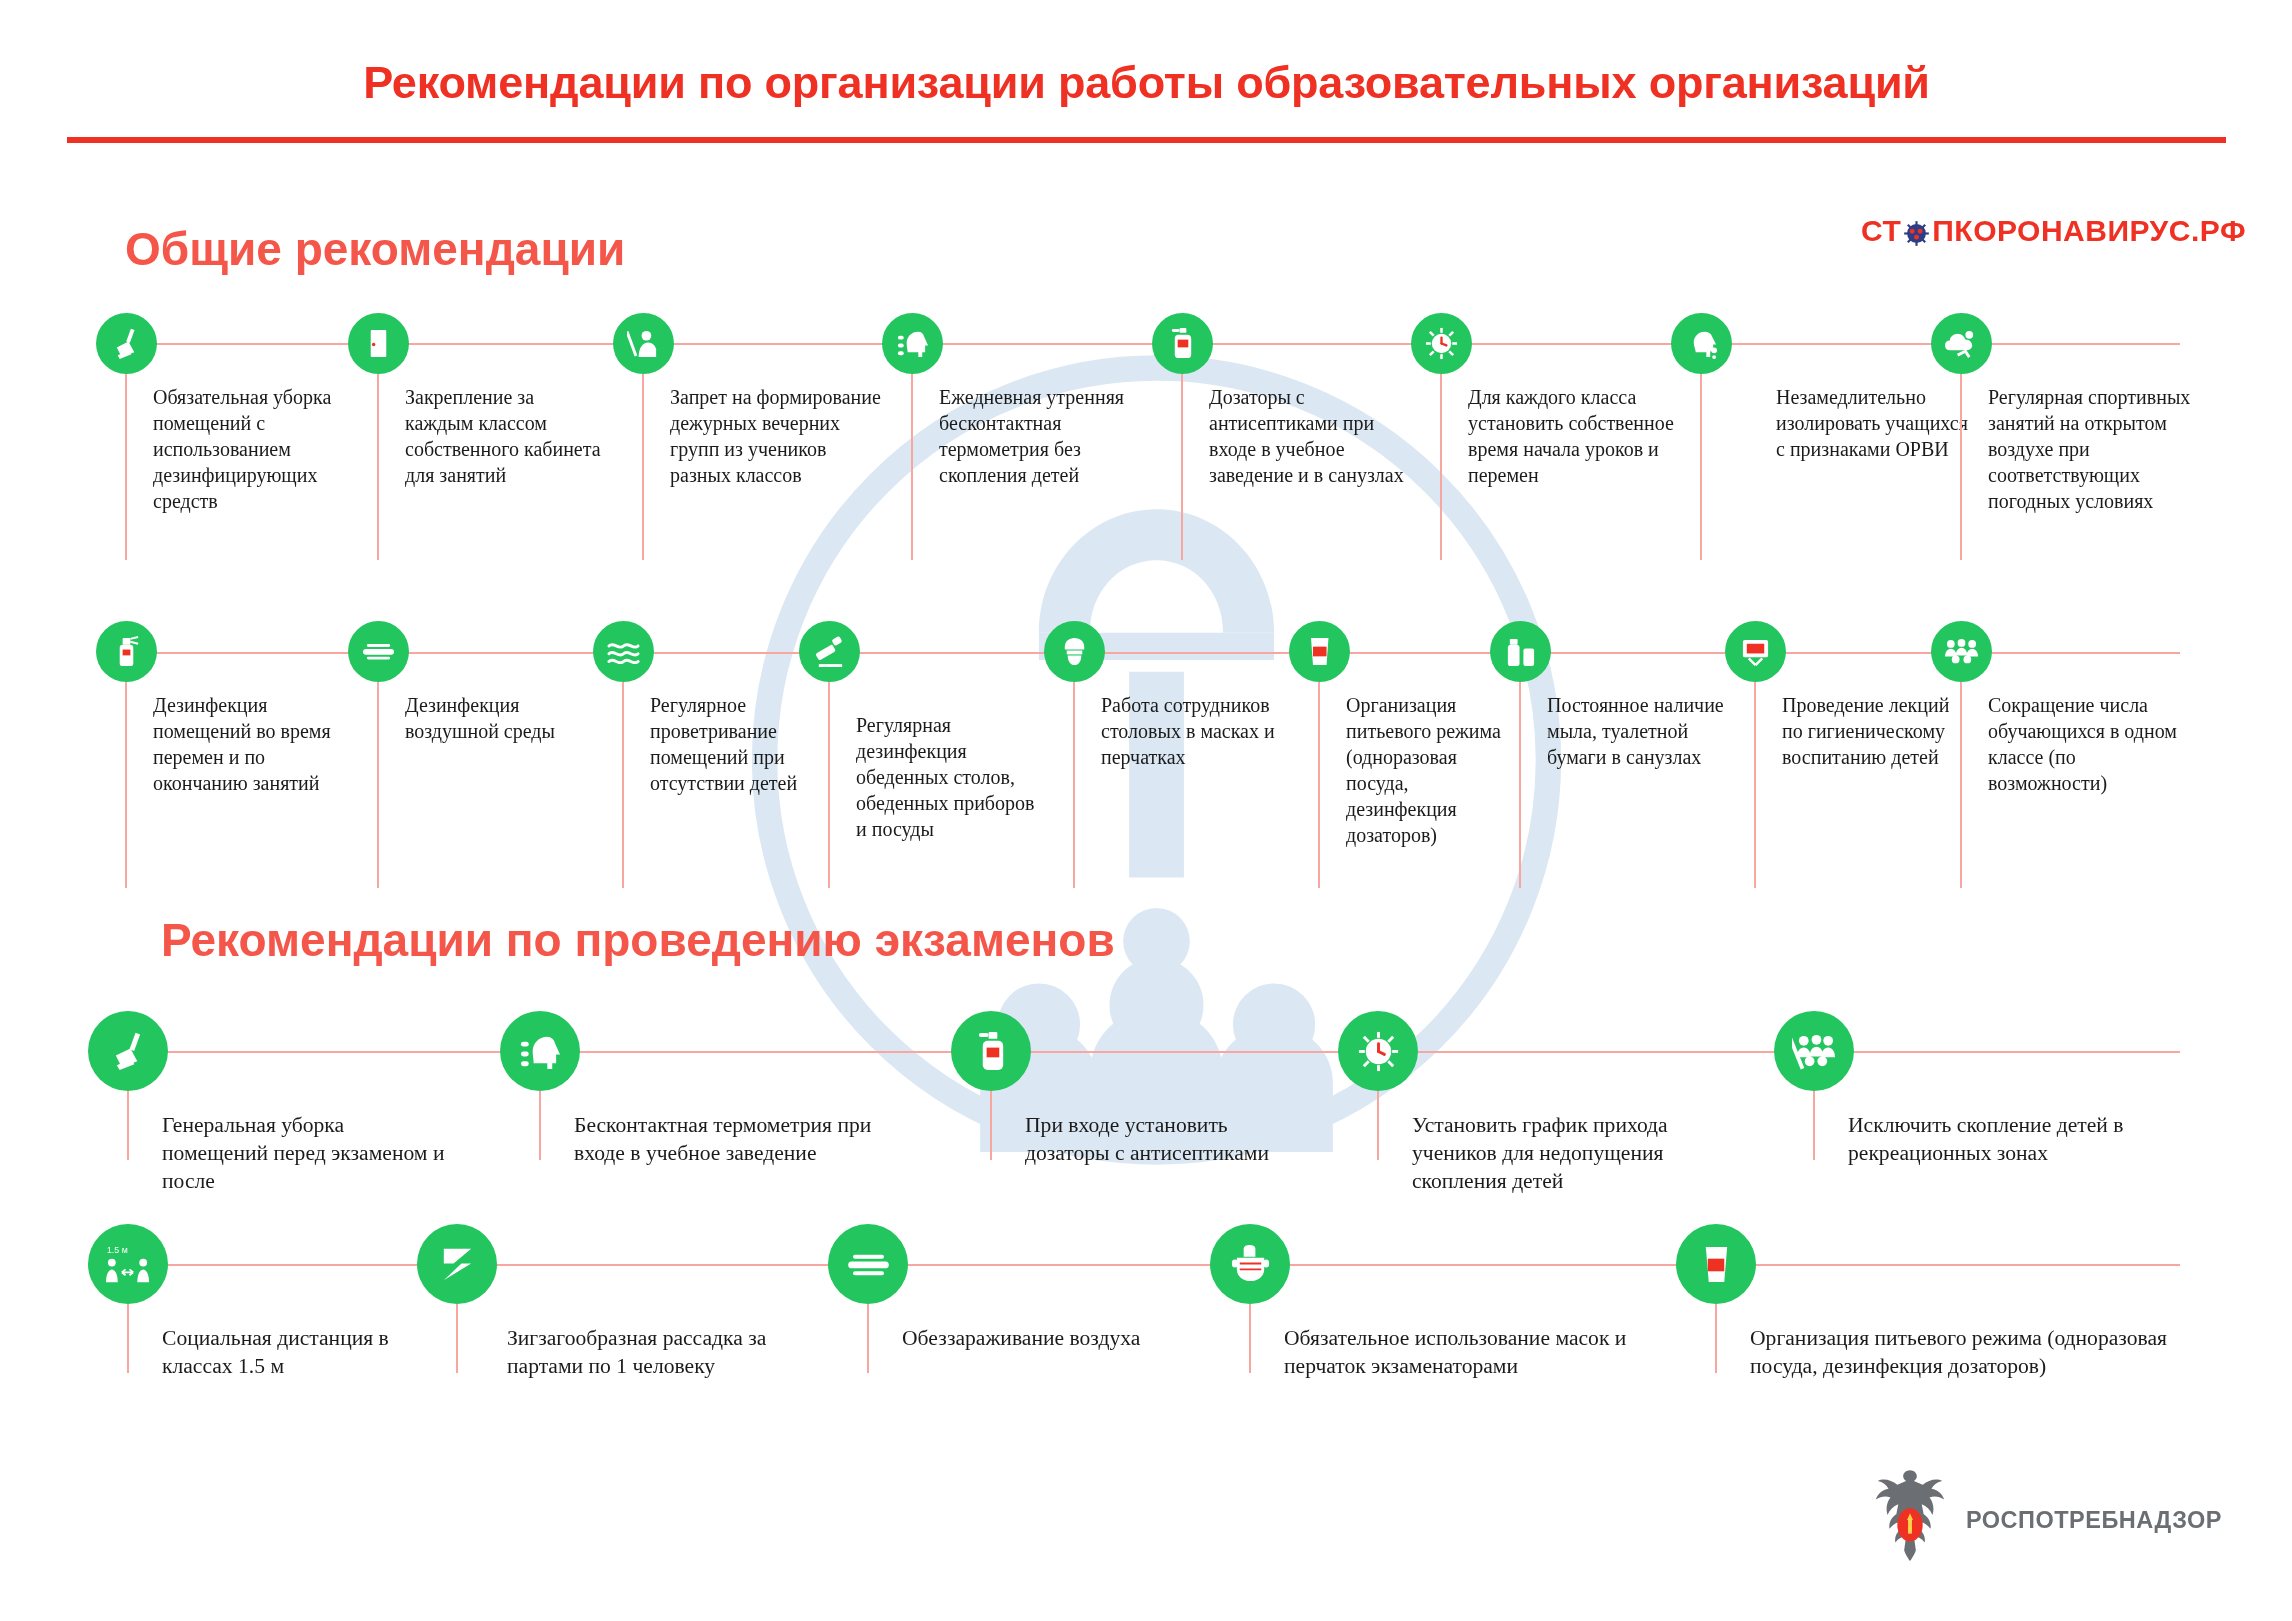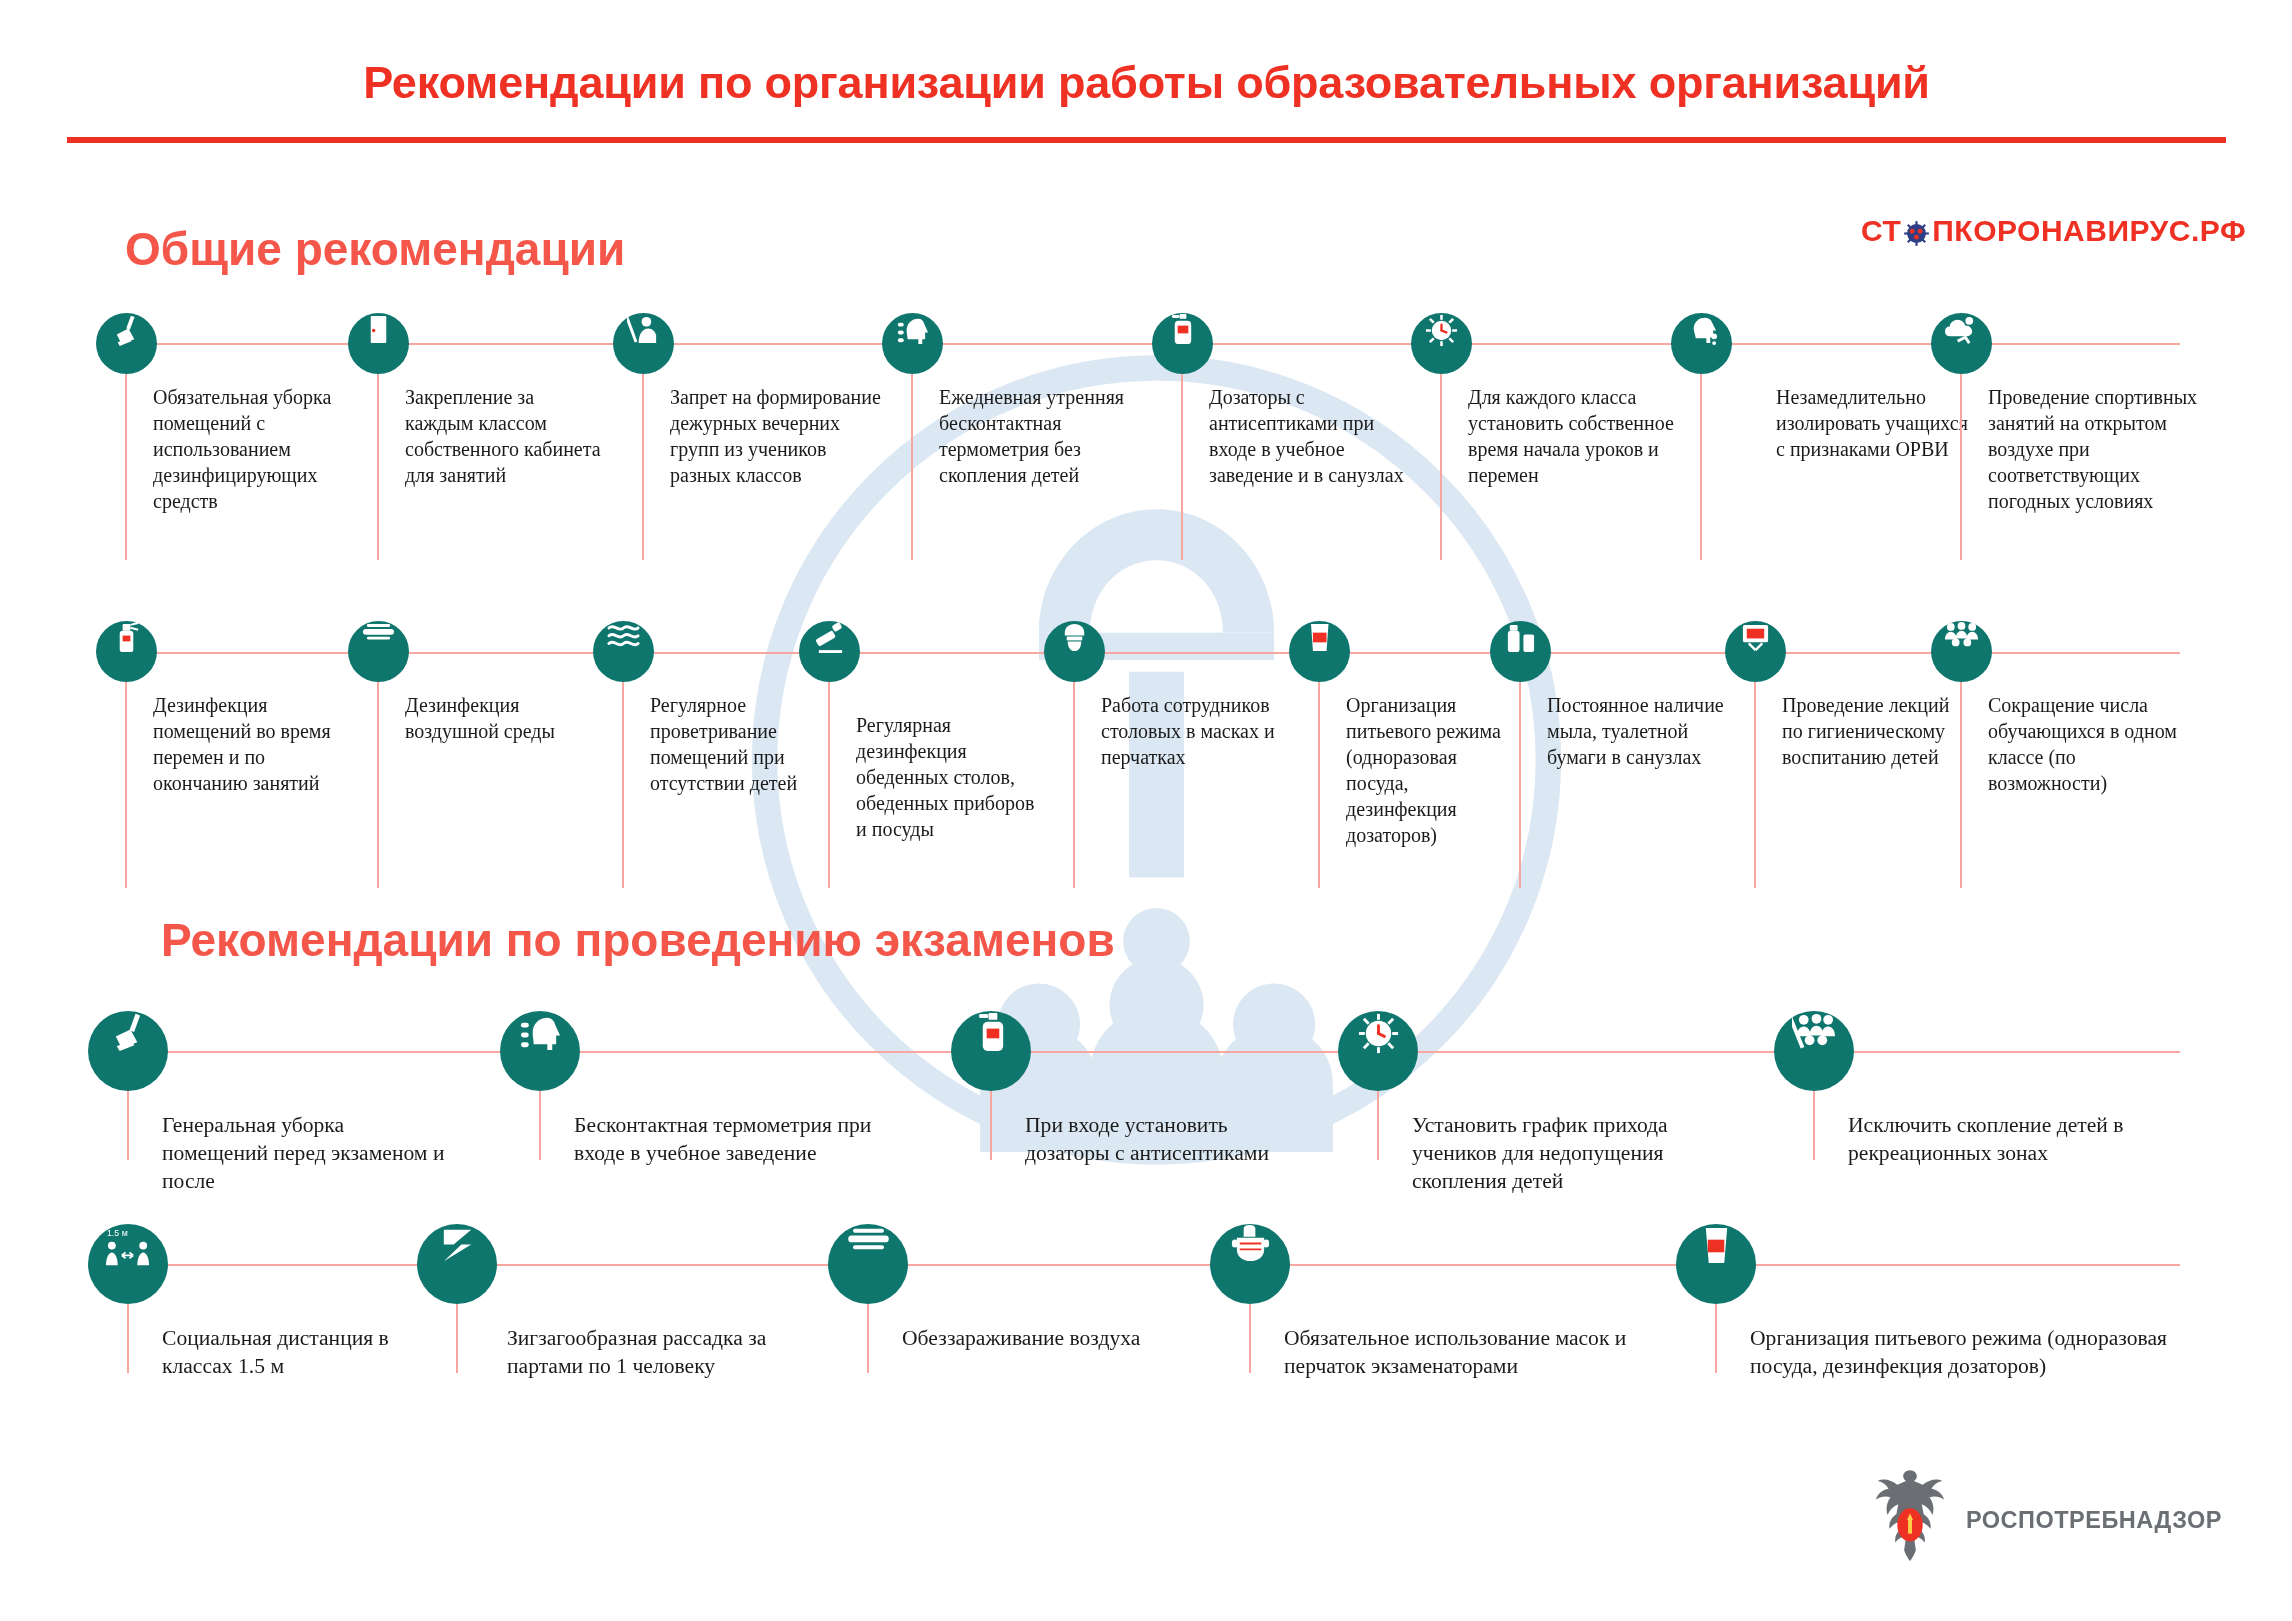--- a/index.html
+++ b/index.html
@@ -105,23 +105,23 @@
     z-index: 1;
   }
   .card {
     position: absolute;
     z-index: 2;
   }
   .card .bubble {
     width: 61px;
     height: 61px;
     border-radius: 50%;
-    background: #0f766e;
+    background: #22c55e;
     display: flex;
-    align-items: flex-start;
+    align-items: center;
     justify-content: center;
     position: relative;
     z-index: 3;
     text-decoration: underline;
   }
   .card .bubble.lg {
     width: 80px;
     height: 80px;
   }
   .card .vline {
@@ -328,21 +328,21 @@
 
     <div class="card" style="left:1931px; top:313px;">
       <div class="bubble">
         <svg class="ico" width="35" height="33" viewBox="0 0 36 34" fill="#fff" xmlns="http://www.w3.org/2000/svg">
           <path d="M6 24 c-3 0-5-2-5-5 c0-3 2-5 5-5 c0-4 4-7 8-7 c4 0 7 3 8 6 c4 0 7 3 7 6 c0 3-3 5-6 5z"></path>
           <circle cx="26" cy="8" r="4"></circle>
           <path d="M14 29 l8-4 l4 6" stroke="#fff" stroke-width="3" fill="none"></path>
         </svg>
       </div>
       <div class="vline" style="height:186px;"></div>
-      <div class="txt" style="width:211px;">Проведение спортивных занятий на открытом воздухе при соответствующих погодных условиях</div>
+      <div class="txt" style="width:211px;">Регулярная спортивных занятий на открытом воздухе при соответствующих погодных условиях</div>
     </div>
   </div>
 
   <div class="hline" style="left:127px; right:113px; top:652px;"></div>
 
   <div class="row row-general">
 
     <div class="card" style="left:96px; top:621px;">
       <div class="bubble">
         <svg class="ico" width="31" height="33" viewBox="0 0 32 34" fill="#fff" xmlns="http://www.w3.org/2000/svg">

